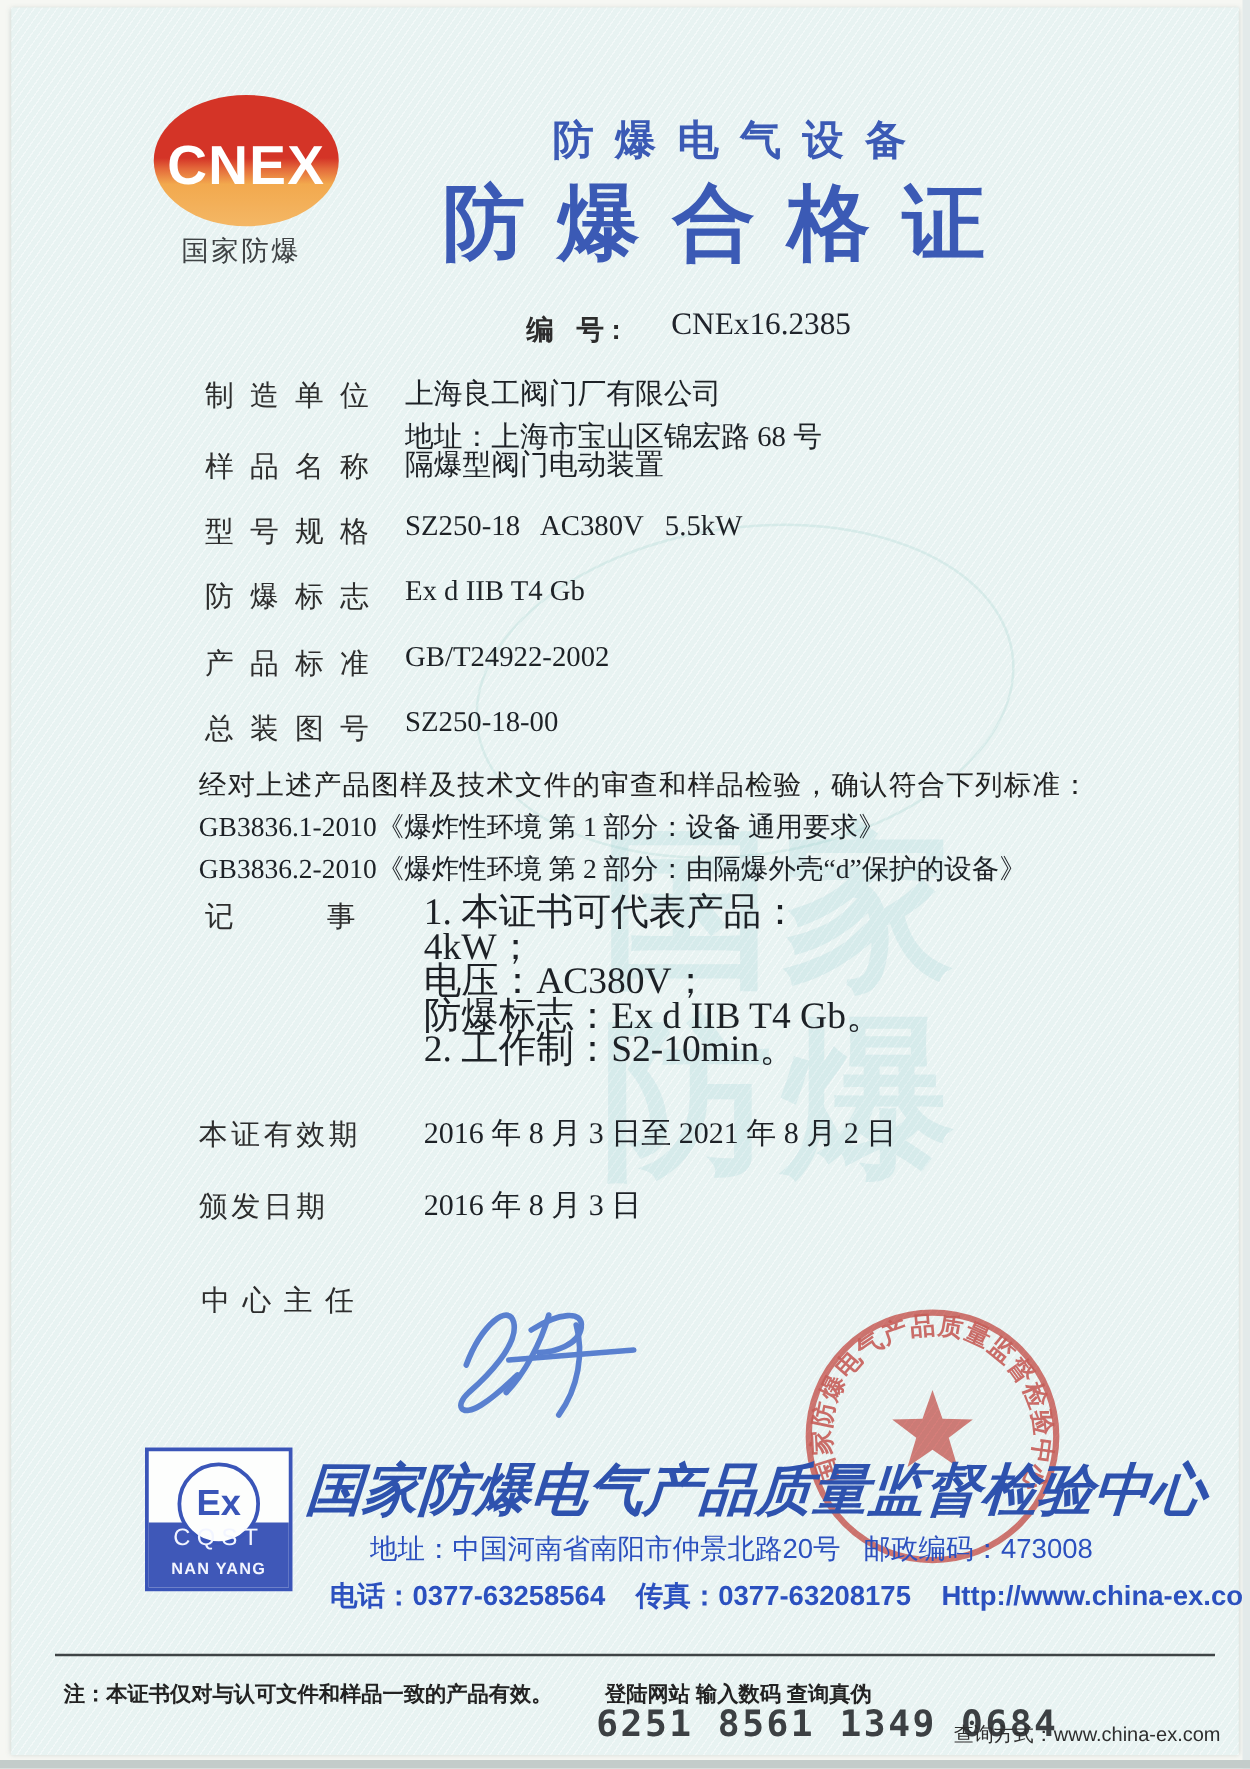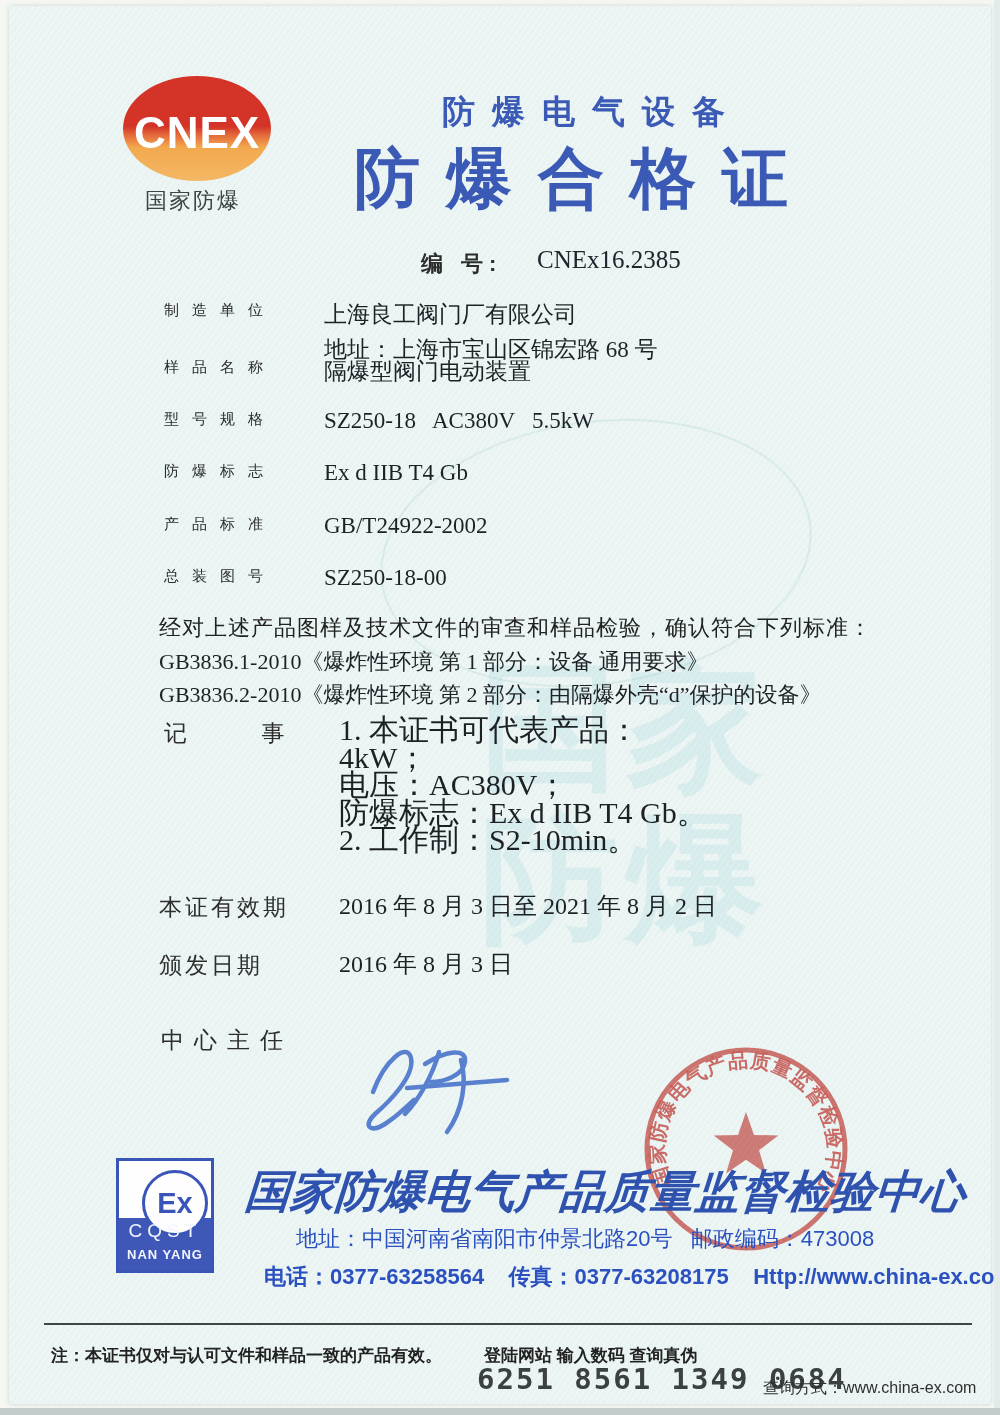--- a/index.html
+++ b/index.html
@@ -43,41 +43,41 @@
   .cnex-text { color:#ffffff; font-weight:bold; font-size:44px; letter-spacing:1px; margin-top:8px; }
   .cnex-caption { left:124px; top:180px; font-size:22px; color:#3f4345; letter-spacing:2px;margin-left:12px; }
 
   .doc-subtitle { left:433px; top:84px; font-size:33px; font-weight:bold; color:#3b5ab5; letter-spacing:17px; white-space:nowrap; }
   .doc-title    { left:345px; top:128px; font-size:66px; font-weight:bold; color:#3b5ab5; letter-spacing:26px; white-space:nowrap; }
 
   .certno-label { left:412px; top:243px; font-size:22px; font-weight:bold; color:#2c2c2c; letter-spacing:6px; white-space:pre; }
   .certno-value { left:528px; top:240px; font-size:25px; color:#20242c; font-family:"Liberation Serif", serif; }
 
   
-  .flabel  { left:155px; font-size:15px; color:#2d2d2d; letter-spacing:13px; white-space:nowrap; }
+  .flabel  { left:155px; font-size:23px; color:#2d2d2d; letter-spacing:13px; white-space:nowrap; }
   .flabel2 { left:150px; font-size:23px; color:#2d2d2d; letter-spacing:3px; white-space:nowrap; }
   .fval  { left:315px; font-size:23px; color:#1d2126; font-family:"Liberation Serif", serif; white-space:pre; }
   .fval2 { left:330px; font-size:24px; color:#1d2126; font-family:"Liberation Serif", serif; white-space:pre; }
 
   .statement { left:150px; top:605px; width:790px; font-size:22px; color:#222; }
   .statement .intro { line-height:34px; letter-spacing:1px; }
   .statement .std { font-family:"Liberation Serif", serif; line-height:33px; color:#1d2126; }
 
   .remarks-label { left:155px; top:712px; font-size:23px; color:#2d2d2d; letter-spacing:34px; white-space:nowrap; }
   .remarks-lines { left:330px; top:710px; width:580px; font-family:"Liberation Serif", serif; font-size:30px; color:#1d2126; }
   .remarks-lines div { line-height:27.5px; white-space:pre; }
 
   .director-label { left:152px; top:1000px; font-size:23px; color:#2d2d2d; letter-spacing:10px; white-space:nowrap;margin-top:19px; }
 
   .signature { left:348px; top:1026px; }
   .stamp { left:612px; top:1018px; mix-blend-mode:multiply; opacity:.92; }
 
   
   .ex-badge {
-    left:107px; top:1152px; width:98px; height:115px;
+    left:107px; top:1152px; width:118px; height:115px;
     border:3px solid #3a55b8; background:#fdfefd; box-sizing:border-box;
   }
   .ex-badge .band { position:absolute; left:0; bottom:0; width:100%; height:52px; background:#3f58b8; }
   .ex-badge .circle {
     position:absolute; left:23px; top:9px; width:60px; height:60px; border-radius:50%;
     border:3px solid #3a55b8; background:#fdfefd;
     display:flex; align-items:center; justify-content:center;
   }
   .ex-badge .circle span { color:#3a55b8; font-weight:bold; font-size:29px; }
   .ex-badge .cqst { position:absolute; left:0; bottom:28px; width:100%; text-align:center; color:#f2f5ff; font-size:19px; letter-spacing:5px; }

